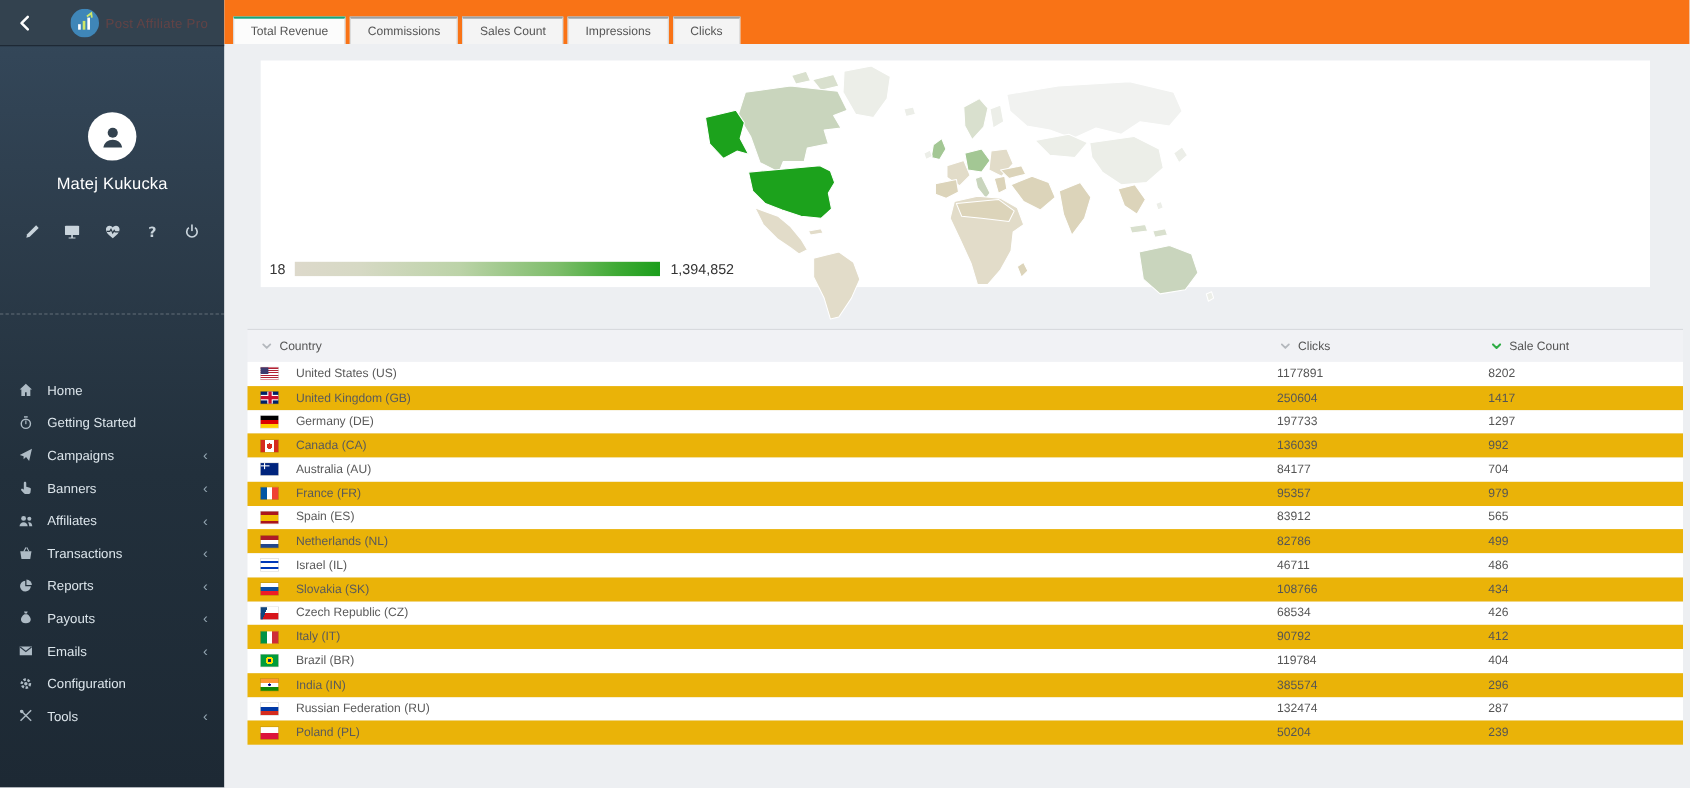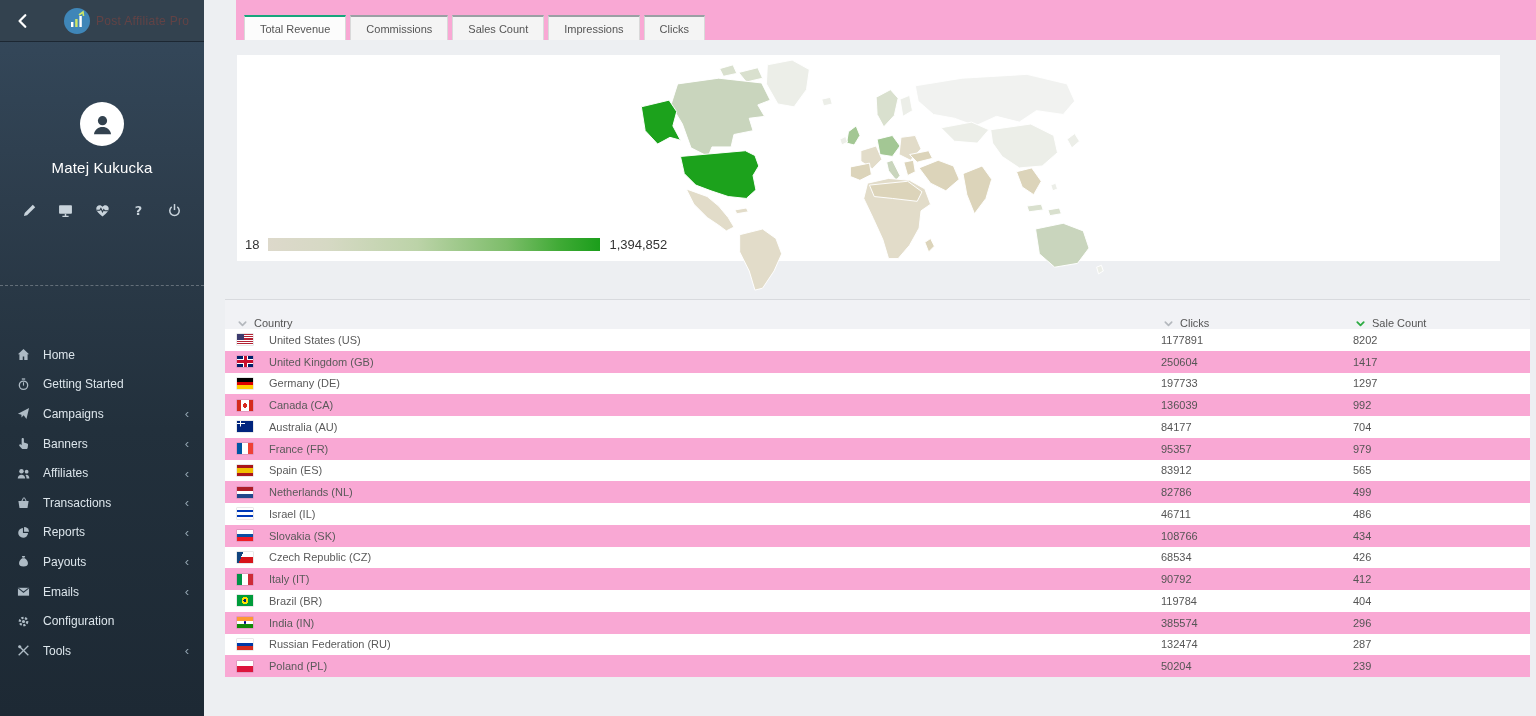--- a/index.html
+++ b/index.html
@@ -34,45 +34,45 @@
   .profile-actions{display:flex;justify-content:space-between;padding:0 22px;margin-top:27px}
   .paction{color:#c9d4dc;cursor:pointer;display:flex;align-items:center}
   .side-divider{border:none;border-top:1px dashed rgba(255,255,255,.28);margin:19px 0 6px}
   .nav{display:flex;flex-direction:column}
   .nav-item{display:flex;align-items:center;height:29.6px;padding:0 15px 0 16px;font-size:12px;color:#dce5eb;cursor:pointer}
   .nav-icon{width:15px;margin-right:12px;color:#aebbc5;display:flex;align-items:center;justify-content:center;flex-shrink:0}
   .nav-label{flex:1;white-space:nowrap}
   .nav-chevron{color:#93a5b1;font-size:13px;line-height:1}
   
   .main{flex:1;display:flex;flex-direction:column;background:#edeff2;min-width:0}
-  .tabstrip{height:40px;background:#f9a8d4;margin-left:32px;display:flex;align-items:flex-end;padding-left:8px;gap:4px;flex-shrink:0}
+  .tabstrip{height:40px;background:#f97316;margin-left:0;display:flex;align-items:flex-end;padding-left:8px;gap:4px;flex-shrink:0}
   .tab{
     height:25px;display:flex;align-items:center;padding:0 15px;font-size:11px;color:#555;
     background:#f4f4f4;border:1px solid #d9d9d9;border-bottom:none;border-top:2px solid #9aa0a4;cursor:pointer;white-space:nowrap;
   }
   .tab.active{background:#fcfcfc;border-top-color:var(--accent)}
   .content{flex:1;padding-top:15px}
   .map-card{background:#fff;height:206px;margin:0 36px 0 33px;position:relative}
   .map-wrap{position:absolute;left:50%;top:2px;transform:translateX(-50%)}
   .legend{position:absolute;left:8px;bottom:9px;display:flex;align-items:center;gap:9px;font-size:13px;color:#333}
   .legend-bar{
     width:332px;height:13px;
     background:linear-gradient(90deg,var(--legend-start) 0%,#d6d9c4 18%,#bcd3a8 45%,#7dbd6a 72%,#3faa35 88%,var(--legend-end) 100%);
   }
   
   .table{margin:38px 6px 0 21px;font-size:11px;color:#555}
-  .thead{display:flex;height:30px;align-items:flex-end;border-top:1px solid #d8dade;background:#f1f2f5;color:#555}
+  .thead{display:flex;height:30px;align-items:center;border-top:1px solid #d8dade;background:#f1f2f5;color:#555}
   .th{display:flex;align-items:center;gap:6px;cursor:pointer}
   .th-country{flex:1;padding-left:12px}
   .th-clicks{width:192px;flex-shrink:0}
   .th-sales{width:175px;flex-shrink:0}
   .sort-icon{color:#b4b8bd;display:flex;align-items:center}
   .sort-icon.active{color:var(--sort-active)}
   .trow{display:flex;height:21.75px;align-items:center;background:#fff}
-  .trow.alt{background:#f9a8d4}
+  .trow.alt{background:#eab308}
   .td-country{flex:1;padding-left:12px;display:flex;align-items:center;gap:16px;min-width:0}
   .td-clicks{width:192px;flex-shrink:0}
   .td-sales{width:177px;flex-shrink:0}
   .cname{color:#5a5a5a}
   
   .flag{width:16px;height:11px;display:inline-block;box-shadow:0 0 0 .5px rgba(0,0,0,.18);flex-shrink:0}
   .flag-us{background:linear-gradient(#3c3b6e,#3c3b6e) no-repeat 0 0/7px 6px,repeating-linear-gradient(180deg,#b22234 0 1.1px,#fff 1.1px 2.2px)}
   .flag-gb{background:linear-gradient(#c8102e,#c8102e) no-repeat center/100% 3px,linear-gradient(#c8102e,#c8102e) no-repeat center/3px 100%,linear-gradient(#fff,#fff) no-repeat center/100% 5px,linear-gradient(#fff,#fff) no-repeat center/5px 100%,#012169}
   .flag-de{background:linear-gradient(180deg,#000 0 33%,#d00 33% 66%,#ffce00 66%)}
   .flag-ca{background:radial-gradient(circle at 50% 50%,#d52b1e 0 2.4px,transparent 2.5px),linear-gradient(90deg,#d52b1e 0 27%,#fff 27% 73%,#d52b1e 73%)}

